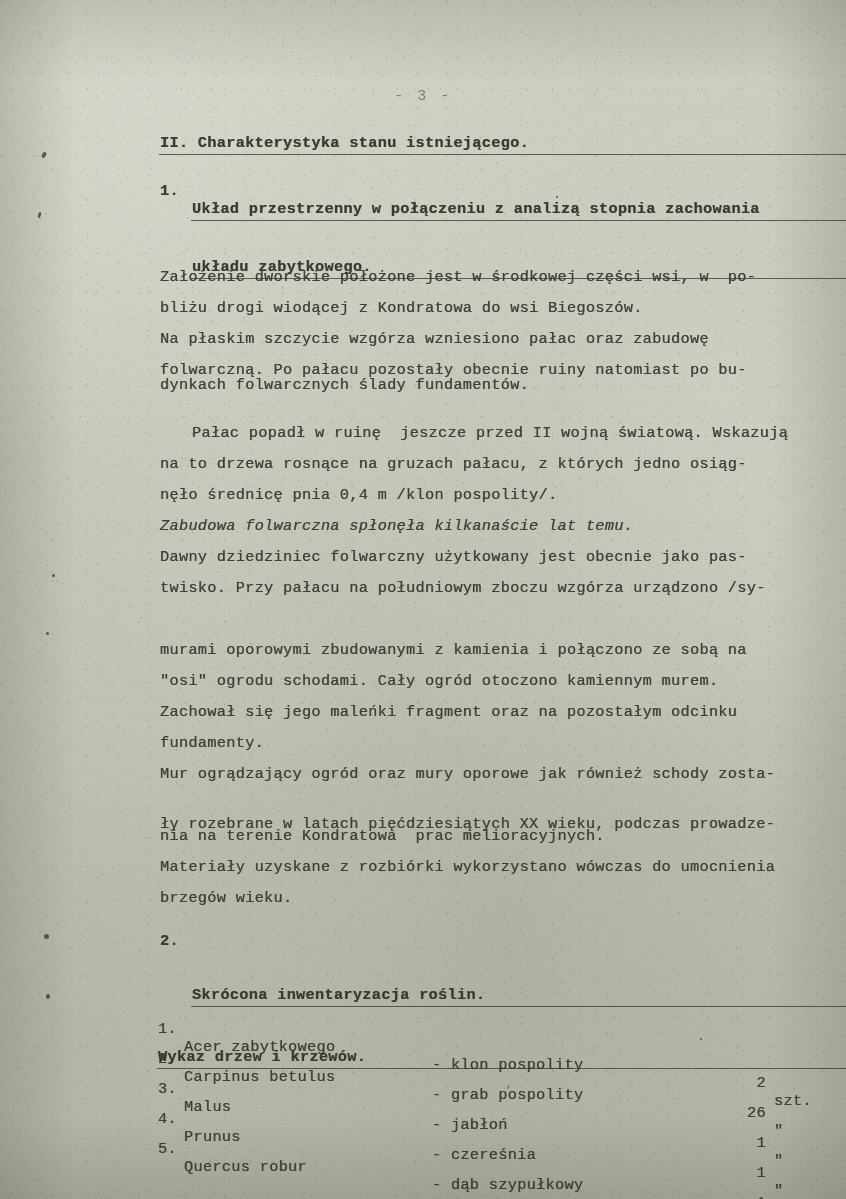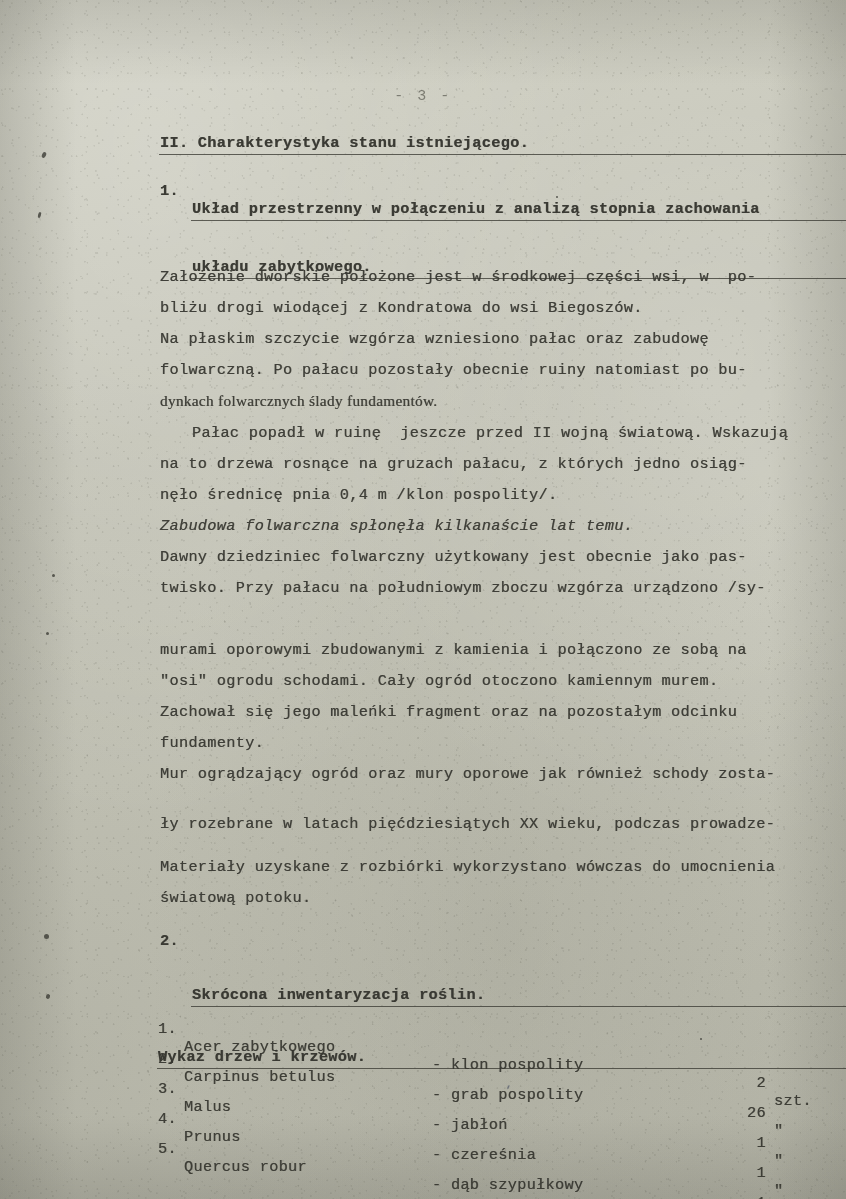--- a/index.html
+++ b/index.html
@@ -146,35 +146,36 @@
     <div class="tw heading underlined underline-extra" style="left:160px; top:134px;">II. Charakterystyka stanu istniejącego.</div>
 
     <div class="tw heading" style="left:160px; top:182px;">1.</div>
     <div class="tw heading underlined underline-extra" style="left:192px; top:182px;">Układ przestrzenny w połączeniu z analizą stopnia zachowania</div>
     <div class="tw heading underlined" style="left:192px; top:222px;">układu zabytkowego.</div>
 
     <div class="tw body-line" style="left:160px; top:268px;">Założenie dworskie położone jest w środkowej części wsi, w  po-</div>
     <div class="tw body-line" style="left:160px; top:299px;">bliżu drogi wiodącej z Kondratowa do wsi Biegoszów.</div>
     <div class="tw body-line" style="left:160px; top:330px;">Na płaskim szczycie wzgórza wzniesiono pałac oraz zabudowę</div>
     <div class="tw body-line" style="left:160px; top:361px;text-align:center;">folwarczną. Po pałacu pozostały obecnie ruiny natomiast po bu-</div>
-    <div class="tw body-line" style="left:160px; top:392px;font-family:Liberation Serif, serif;">dynkach folwarcznych ślady fundamentów.</div>
+    <div class="tw body-line" style="left:160px; top:376px;">dynkach folwarcznych ślady fundamentów.</div>
     <div class="tw body-line" style="left:160px; top:424px;margin-left:32px;">Pałac popadł w ruinę  jeszcze przed II wojną światową. Wskazują</div>
     <div class="tw body-line" style="left:160px; top:455px;">na to drzewa rosnące na gruzach pałacu, z których jedno osiąg-</div>
     <div class="tw body-line" style="left:160px; top:486px;">nęło średnicę pnia 0,4 m /klon pospolity/.</div>
     <div class="tw body-line" style="left:160px; top:517px;font-style:italic;">Zabudowa folwarczna spłonęła kilkanaście lat temu.</div>
     <div class="tw body-line" style="left:160px; top:548px;">Dawny dziedziniec folwarczny użytkowany jest obecnie jako pas-</div>
     <div class="tw body-line" style="left:160px; top:579px;text-align:center;">twisko. Przy pałacu na południowym zboczu wzgórza urządzono /sy-</div>
     <div class="tw body-line" style="left:160px; top:641px;">murami oporowymi zbudowanymi z kamienia i połączono ze sobą na</div>
     <div class="tw body-line" style="left:160px; top:672px;">"osi" ogrodu schodami. Cały ogród otoczono kamiennym murem.</div>
     <div class="tw body-line" style="left:160px; top:703px;">Zachował się jego maleńki fragment oraz na pozostałym odcinku</div>
     <div class="tw body-line" style="left:160px; top:734px;">fundamenty.</div>
     <div class="tw body-line" style="left:160px; top:765px;">Mur ogrądzający ogród oraz mury oporowe jak również schody zosta-</div>
     <div class="tw body-line" style="left:160px; top:796px;margin-top:19px;">ły rozebrane w latach pięćdziesiątych XX wieku, podczas prowadze-</div>
+    <div class="tw body-line" style="left:160px; top:827px;">nia na terenie Kondratowa  prac melioracyjnych.</div>
     <div class="tw body-line" style="left:160px; top:858px;">Materiały uzyskane z rozbiórki wykorzystano wówczas do umocnienia</div>
-    <div class="tw body-line" style="left:160px; top:889px;">światową potoku.</div>
+    <div class="tw body-line" style="left:160px; top:889px;">brzegów wieku.</div>
 
     <div class="tw heading" style="left:160px; top:932px;">2.</div>
     <div class="tw heading underlined underline-extra" style="left:192px; top:932px;">Skrócona inwentaryzacja roślin.</div>
 
     <div class="tw heading underlined" style="left:158px; top:976px;">Wykaz drzew i krzewów.</div>
 
     <div class="tw tree-row" style="top:1002px;">
       <span class="num">1.</span>
       <span class="lat">Acer zabytkowego</span>
       <span class="pol"><span>-</span> <span>klon pospolity</span></span>

